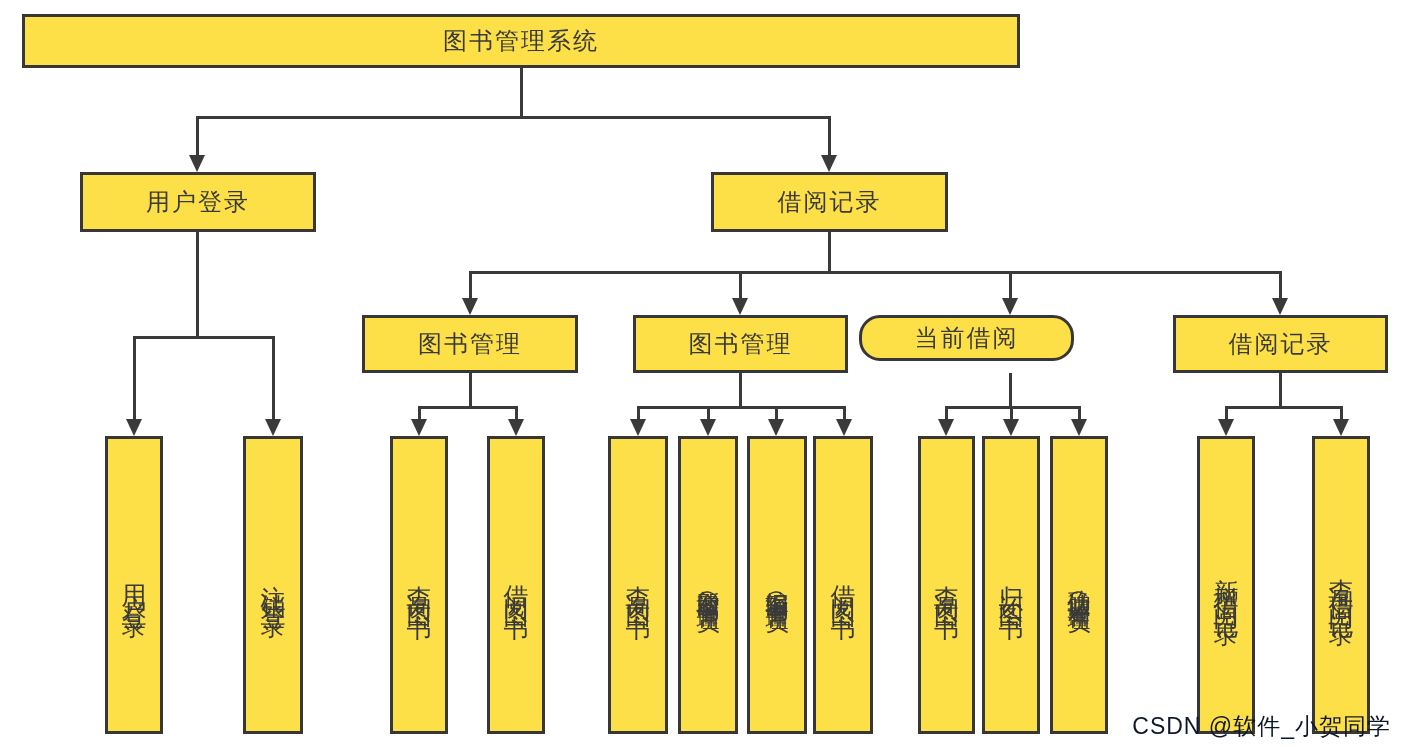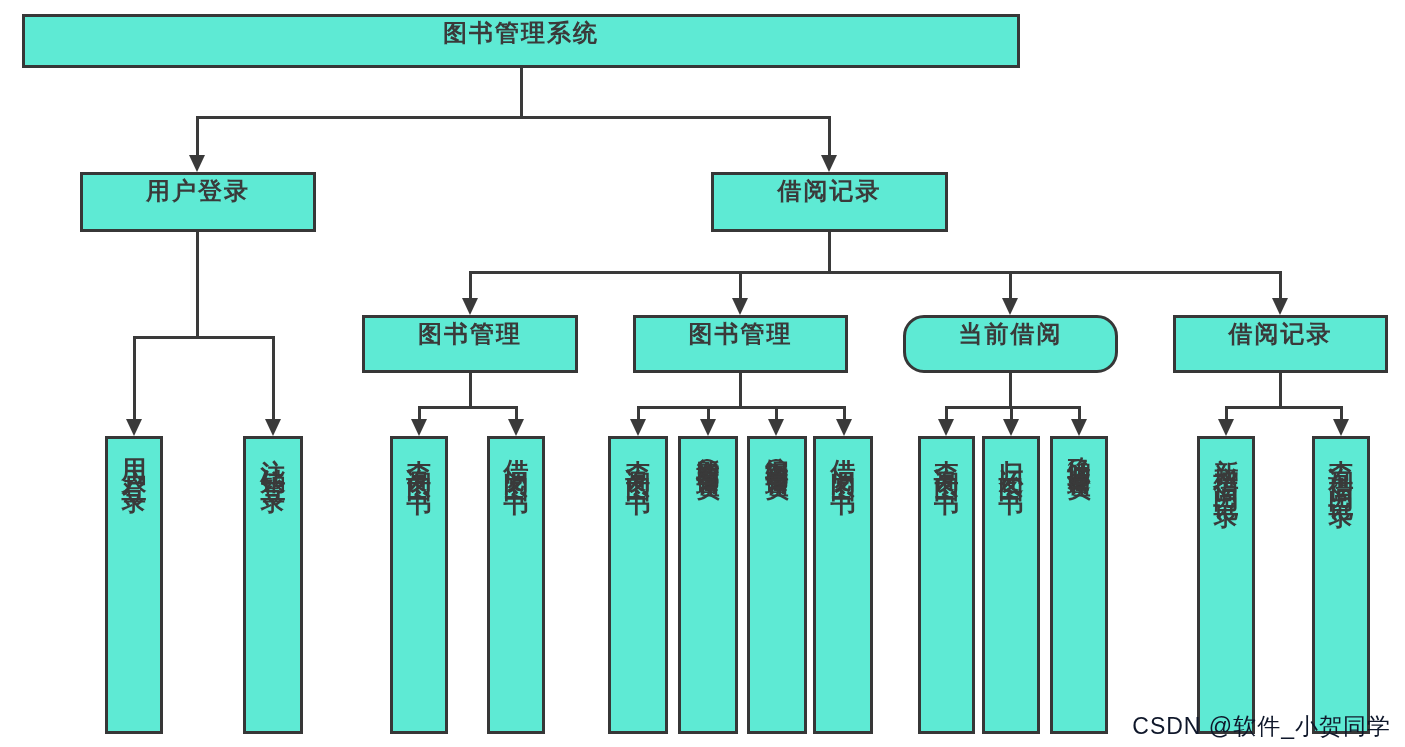--- a/index.html
+++ b/index.html
@@ -12,25 +12,25 @@
     position: relative;
     width: 1405px;
     height: 747px;
     background: #ffffff;
     overflow: hidden;
   }
   .box {
     position: absolute;
     box-sizing: border-box;
     border: 3px solid #373737;
-    background: #5eead4;
+    background: #fde047;
     display: flex;
+    align-items: center;
     justify-content: center;
     color: #3a3a3a;
-    font-weight: bold;
   }
   .hbox {
     font-size: 24px;
     letter-spacing: 2px;
   }
   .leaf {
     top: 436px;
     height: 298px;
   }
   .vtext {
@@ -88,21 +88,21 @@
   <div class="box hbox" style="left:711px; top:172px; width:237px; height:60px;">
     <span>借阅记录</span>
   </div>
 
   <div class="box hbox" style="left:362px; top:315px; width:216px; height:58px;">
     <span>图书管理</span>
   </div>
   <div class="box hbox" style="left:633px; top:315px; width:215px; height:58px;">
     <span>图书管理</span>
   </div>
-  <div class="box hbox" style="left:903px; top:315px; width:215px; height:58px;border-radius:21px;">
+  <div class="box hbox" style="left:859px; top:315px; width:215px; height:46px;border-radius:21px;">
     <span>当前借阅</span>
   </div>
   <div class="box hbox" style="left:1173px; top:315px; width:215px; height:58px;">
     <span>借阅记录</span>
   </div>
 
   <div class="box leaf" style="left:105px; width:58px;">
     <span class="vtext">用户登录</span>
   </div>
   <div class="box leaf" style="left:243px; width:60px;">

